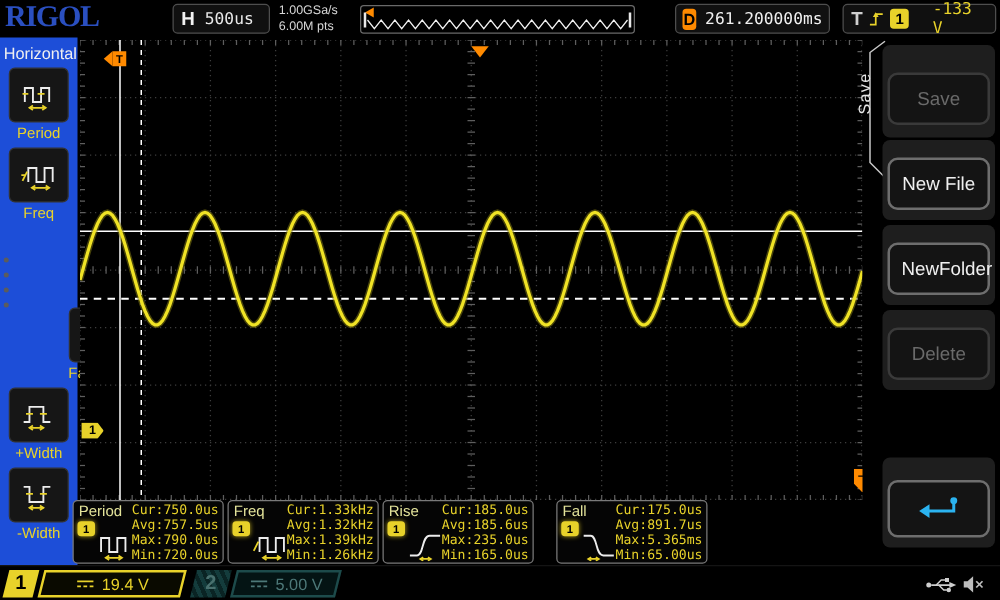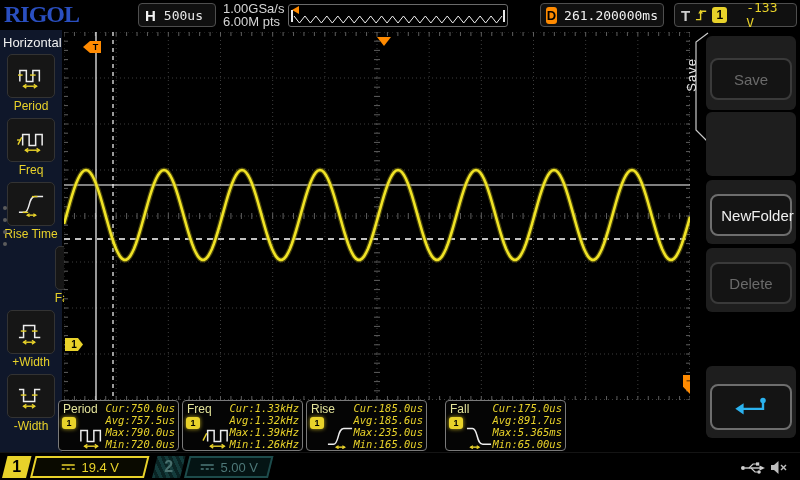--- a/index.html
+++ b/index.html
@@ -12,39 +12,39 @@
   #topbar{position:absolute;left:0;top:0;width:800px;height:30px;background:#000;}
   .logo{left:4px;top:1px;font-family:"Liberation Serif",serif;font-weight:bold;
         font-size:24px;color:#2a4fc0;letter-spacing:-1px;}
   .tb-box{position:absolute;top:3px;height:24px;background:#101010;border:1px solid #4e4e4e;
           border-radius:4px;display:flex;align-items:center;box-sizing:border-box;}
   #auto-box{left:66px;width:64px;justify-content:center;}
   #auto-box span{color:#1ec41e;font-weight:bold;font-size:15px;letter-spacing:1px;}
   #h-box{left:138px;width:78px;padding:0 6px;gap:8px;}
   #h-box .hl{color:#f2f2f2;font-weight:bold;font-size:15px;}
   #h-box .hv{color:#e8e8e8;font-size:13px;}
-  #samp{left:223px;top:2px;color:#d6d6d6;font-size:13px;line-height:13px;}
+  #samp{left:223px;top:2px;color:#d6d6d6;font-size:10px;line-height:13px;}
   #strip{left:288px;top:4px;width:220px;height:23px;background:#000;border:1px solid #6a6a6a;
          border-radius:3px;box-sizing:border-box;}
   #strip .br{position:absolute;top:5px;width:2px;height:12px;background:#e8e8e8;}
   #strip .brl{left:2px;} #strip .brr{right:2px;}
   #strip .pmark{position:absolute;left:3px;top:1px;width:0;height:0;
          border-top:4px solid transparent;border-bottom:4px solid transparent;border-right:7px solid #ff8a00;}
   #d-box{left:540px;width:124px;padding:0 5px;gap:7px;}
   .dbadge{display:inline-block;width:17px;height:17px;background:#ff8a00;color:#000;
           font-weight:bold;font-size:13px;text-align:center;line-height:17px;border-radius:3px;}
   #d-box .dv{color:#f0f0f0;font-size:13px;}
   #t-box{left:674px;width:123px;padding:0 6px;gap:5px;}
   #t-box .tl{color:#cfcfcf;font-weight:bold;font-size:15px;}
   .chbadge{display:inline-block;width:16px;height:16px;background:#e8d22a;color:#000;
            font-weight:bold;font-size:12px;text-align:center;line-height:16px;border-radius:3px;}
   #t-box .tv{color:#e8d22a;font-size:13px;margin-left:14px;}
 
   
-  #lmenu{position:absolute;left:0;top:30px;width:62px;height:425px;background:#0f172a;}
+  #lmenu{position:absolute;left:0;top:30px;width:62px;height:425px;background:#1d4ed8;}
   #lmenu .title{position:absolute;left:3px;top:5px;color:#f0f0f0;font-size:13px;}
   .litem{position:absolute;left:0;width:62px;height:62px;text-align:center;cursor:pointer;}
   .libtn{margin:0 auto;width:46px;height:42px;background:#161616;border:1px solid #333;
          border-radius:5px;display:flex;align-items:center;justify-content:center;}
   .lilab{margin-top:1px;color:#e8d22a;font-size:12px;white-space:nowrap;}
   .dots span{display:block;width:4px;height:4px;border-radius:50%;background:#5c5c5c;margin:8px 0;}
 
   
   #gratwrap{position:absolute;left:64px;top:32px;width:626px;height:368px;background:#000;}
   
@@ -65,21 +65,21 @@
 
   
   .mbox{position:absolute;top:400px;width:121px;height:51px;background:#050505;border:1px solid #7a7a7a;
         border-radius:4px;box-sizing:border-box;}
   .mbox .mtitle{position:absolute;left:4px;top:1px;color:#e3e39a;font-size:12px;}
   .mbox .mbadge{position:absolute;left:3px;top:16px;width:14px;height:12px;background:#e8d22a;color:#000;
         font-weight:bold;font-size:9px;text-align:center;line-height:12px;border-radius:3px;
         box-shadow:0 0 4px #b8a51f;}
   .mbox .micon{position:absolute;left:18px;bottom:1px;}
   .mrows{position:absolute;right:3px;top:1px;text-align:center;color:#e8d22a;
-         font-family:"DejaVu Sans Mono",monospace;font-size:10.5px;line-height:12px;white-space:nowrap;font-style:italic;}
+         font-family:"DejaVu Sans Mono",monospace;font-size:10.5px;line-height:12px;white-space:nowrap;}
 
   
   #rmenu{position:absolute;left:690px;top:30px;width:110px;height:425px;background:#000;}
   .slot{position:absolute;left:16px;width:90px;background:#1e1e1e;border-radius:6px;}
   .rbtn{position:absolute;left:20px;width:82px;height:42px;background:#141414;border:2px solid #6e6e6e;
         border-radius:8px;color:#f0f0f0;font-size:15px;display:flex;align-items:center;justify-content:center;
         box-sizing:border-box;cursor:pointer;}
   .rbtn.disabled{border-color:#3a3a3a;color:#6a6a6a;cursor:default;}
   #save-tab{position:absolute;left:-6px;top:28px;color:#e8e8e8;font-size:13px;
         writing-mode:vertical-rl;transform:rotate(180deg);letter-spacing:1px;}
@@ -173,33 +173,20 @@
         <path d="M2 19 L6 11" class="icon-y"></path>
             <line x1="1" y1="14" x2="5" y2="14" class="icon-y"></line>
         <line x1="10" y1="25" x2="25" y2="25" class="icon-y"></line>
         <path d="M13 23 L10 25 L13 27" class="icon-y"></path>
             <path d="M22 23 L25 25 L22 27" class="icon-y"></path>
       </svg>
         </div>
       <div class="lilab">Freq</div>
     </div>
 
-    <div class="litem" style="top:152px;">
-      <div class="libtn">
-          <svg width="32" height="26" viewBox="0 0 32 28">
-        <path d="M3 23 H9 C15 23 13 6 20 6 H29" class="icon-w"></path>
-        <line x1="7" y1="23" x2="13" y2="23" class="icon-y"></line>
-            <line x1="17" y1="6" x2="23" y2="6" class="icon-y"></line>
-        <line x1="12" y1="26" x2="21" y2="26" class="icon-y"></line>
-        <path d="M14.5 24.5 L12 26 L14.5 27.5" class="icon-y"></path>
-            <path d="M18.5 24.5 L21 26 L18.5 27.5" class="icon-y"></path>
-      </svg>
-        </div>
-      <div class="lilab">Rise Time</div>
-    </div>
 
     <div class="litem" style="top:216px;padding-left:48px;">
       <div class="libtn">
           <svg width="32" height="26" viewBox="0 0 32 28">
         <path d="M3 6 H9 C15 6 13 23 20 23 H29" class="icon-w"></path>
         <line x1="7" y1="6" x2="13" y2="6" class="icon-y"></line>
             <line x1="17" y1="23" x2="23" y2="23" class="icon-y"></line>
         <line x1="7" y1="26" x2="16" y2="26" class="icon-y"></line>
         <path d="M9.5 24.5 L7 26 L9.5 27.5" class="icon-y"></path>
             <path d="M13.5 24.5 L16 26 L13.5 27.5" class="icon-y"></path>
@@ -667,20 +654,21 @@
     </svg>
     <div id="save-tab">Save</div>
 
     <div class="slot" style="top:6px;height:74px;"></div>
     <div class="slot" style="top:82px;height:64px;"></div>
     <div class="slot" style="top:150px;height:64px;"></div>
     <div class="slot" style="top:218px;height:64px;"></div>
     <div class="slot" style="top:336px;height:72px;"></div>
 
     <div class="rbtn disabled" style="top:28px;">Save</div>
+    <div class="rbtn" style="top:96px;">New File</div>
     <div class="rbtn" style="top:164px;padding-left:13px;">NewFolder</div>
     <div class="rbtn disabled" style="top:232px;">Delete</div>
     <div class="rbtn" style="top:354px;height:46px;">
       <svg width="44" height="24" viewBox="0 0 44 26">
         <circle cx="35" cy="6" r="3" fill="#2bb3f0"></circle>
         <path d="M35 8 V15 H11" stroke="#2bb3f0" stroke-width="2.4" fill="none"></path>
         <path d="M14 9 L5 15 L14 21 Z" fill="#2bb3f0"></path>
       </svg>
     </div>
   </div>

